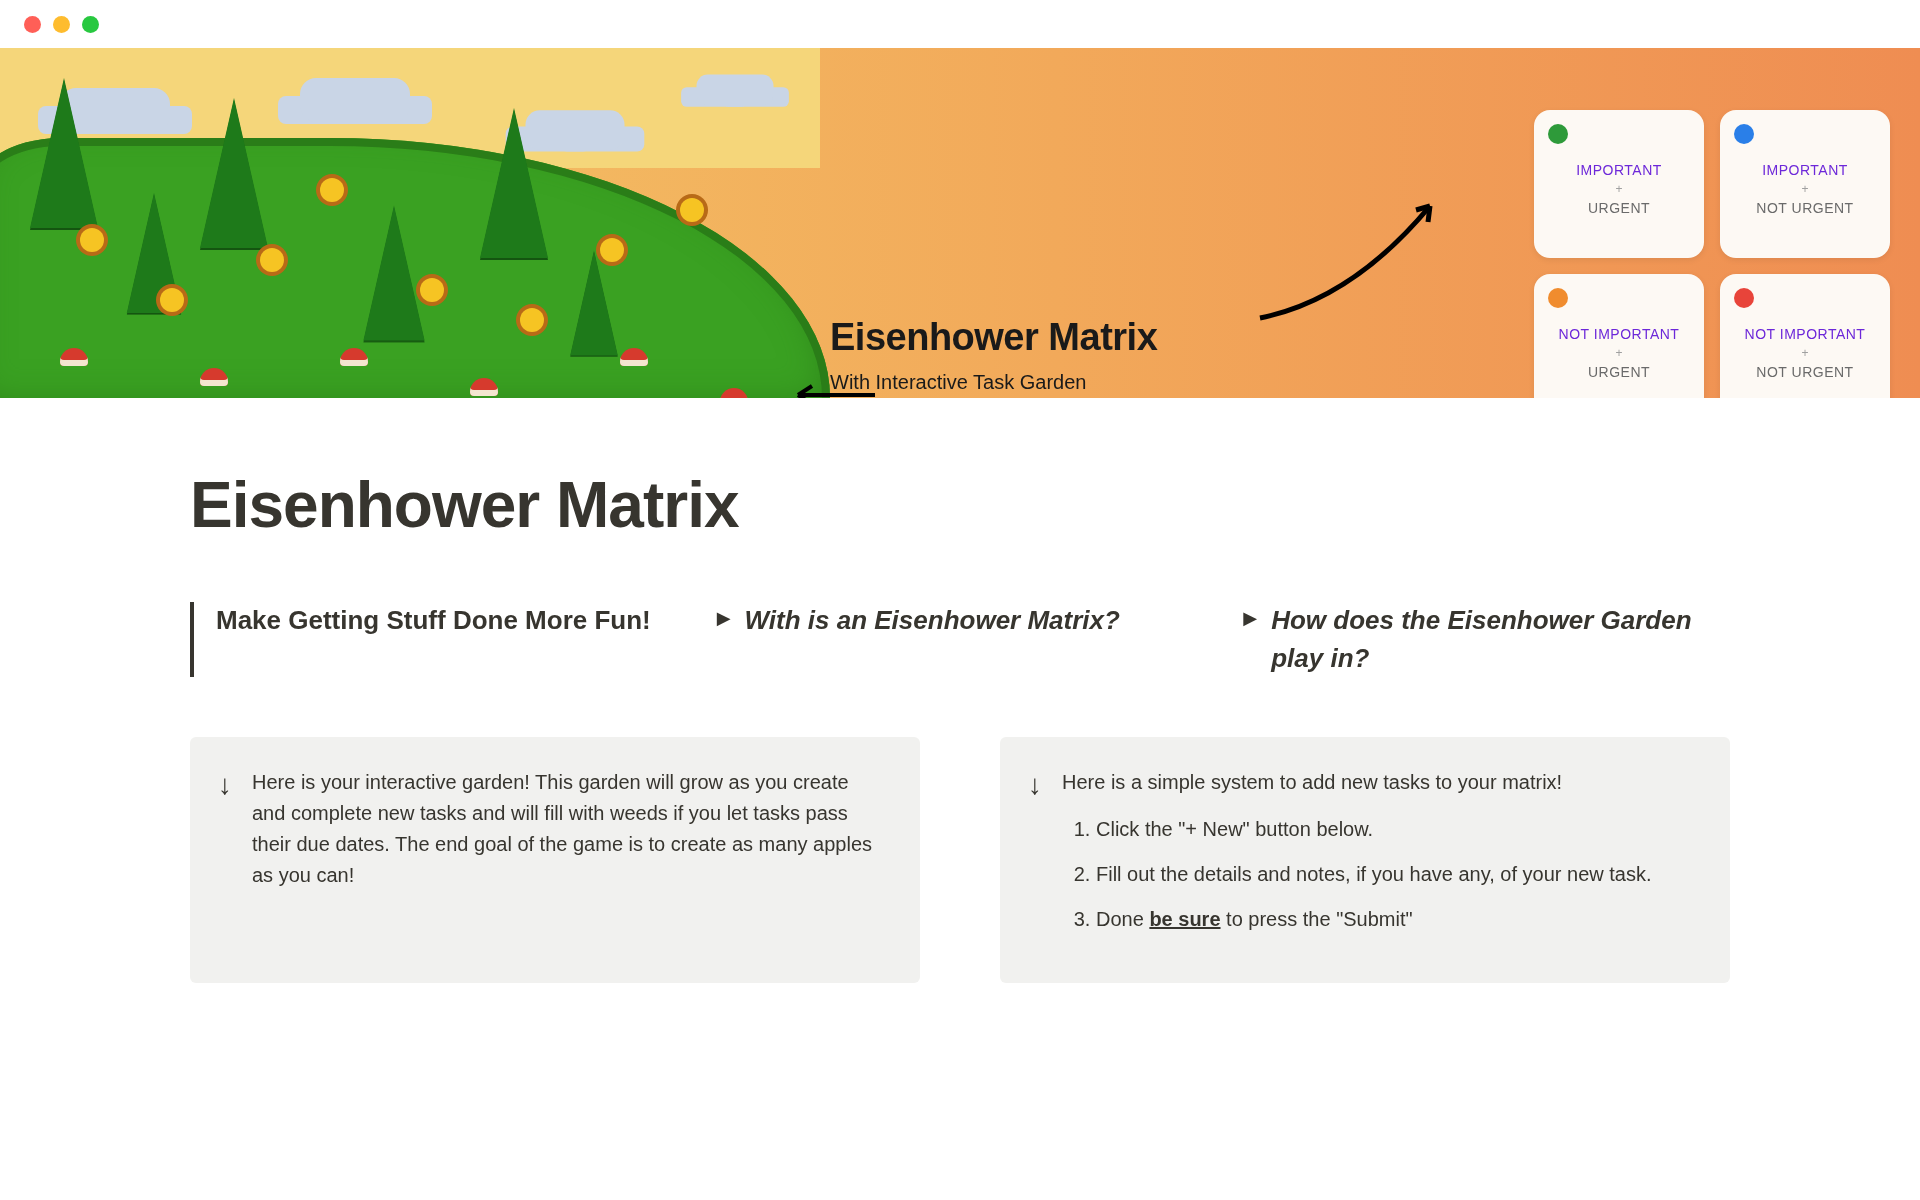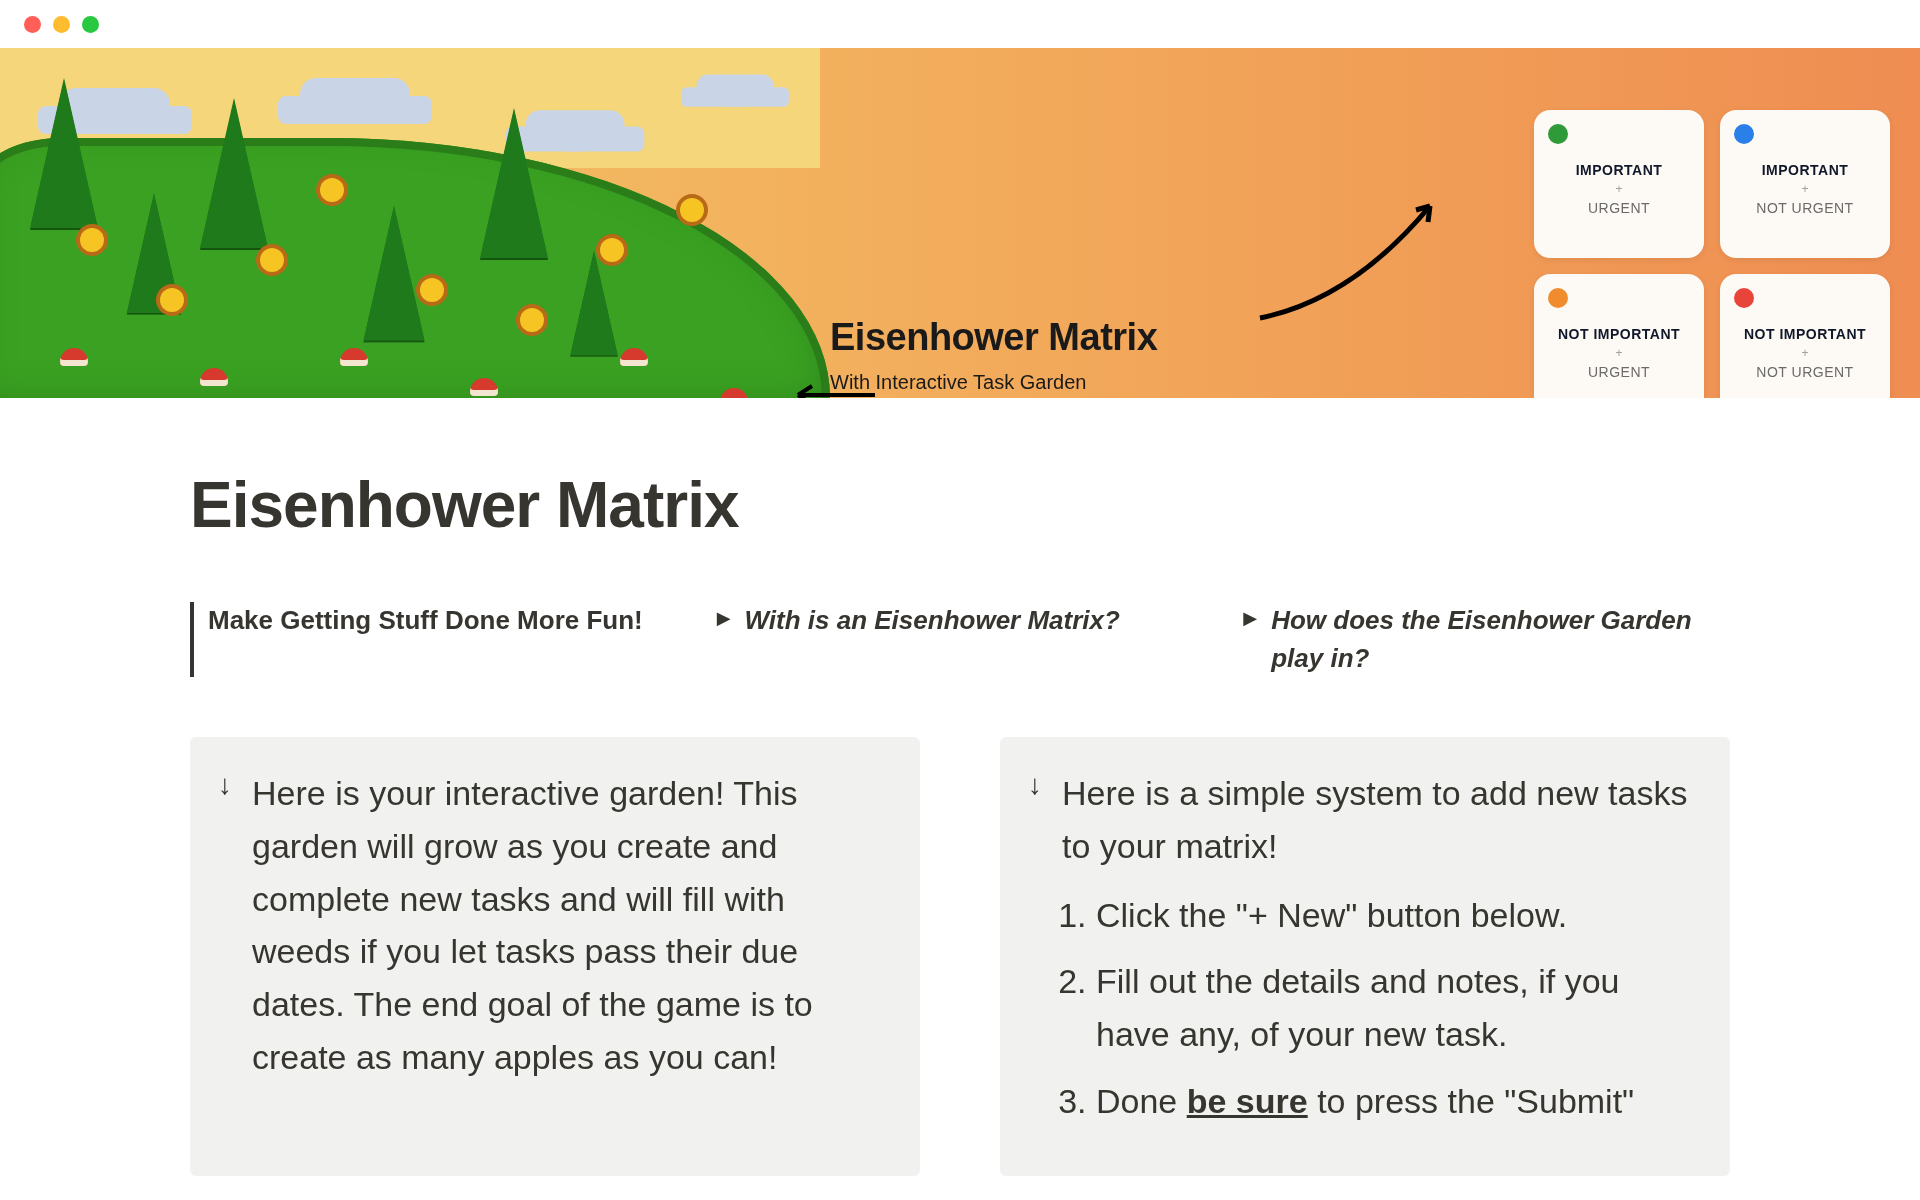--- a/index.html
+++ b/index.html
@@ -25,39 +25,39 @@
 .banner-title-block { position:absolute; left:830px; top:268px; }
 .banner-title { font-weight:800; font-size:38px; color:#1a1a1a; letter-spacing:-0.5px; }
 .banner-sub { font-size:20px; color:#1a1a1a; margin-top:12px; }
 
 .arrow-up { position:absolute; left:1250px; top:140px; width:200px; height:140px; }
 .arrow-left { position:absolute; left:790px; top:332px; width:90px; height:30px; }
 
 .quad-grid { position:absolute; right:30px; top:62px; display:grid; grid-template-columns:170px 170px; grid-template-rows:148px 148px; gap:16px; }
 .quad-card { background:#fdf9f4; border-radius:16px; padding:16px 14px 0 14px; text-align:center; position:relative; box-shadow: 0 2px 6px rgba(0,0,0,0.08);}
 .quad-dot { position:absolute; top:14px; left:14px; width:20px; height:20px; border-radius:50%; }
-.quad-line1 { font-size:14px; font-weight:700; color:#0f172a; letter-spacing:0.5px; margin-top:36px;}
+.quad-line1 { font-size:14px; font-weight:400; color:#6d28d9; letter-spacing:0.5px; margin-top:36px;}
 .quad-plus { font-size:12px; color:#a0a0a0; margin-top:4px;}
 .quad-line2 { font-size:14px; font-weight:400; color:#6a6a6a; letter-spacing:0.5px; margin-top:4px;}
 
 
 .page { padding: 70px 190px 0 190px; }
 .page-title { font-size: 64px; font-weight:800; letter-spacing:-1px; margin-bottom: 60px; }
 
 .three-col { display:grid; grid-template-columns: 1fr 1fr 1fr; gap: 40px; margin-bottom: 60px; }
-.col1 { border-left: 4px solid #37352f; padding-left: 14px; }
+.col1 { border-left: 4px solid #37352f; padding-left: 22px; }
 .col1-text { font-size:26px; font-weight:700; line-height:1.45; }
 .toggle-row { display:flex; gap:14px; align-items:flex-start; }
 .toggle-arrow { font-size:18px; margin-top:5px; color:#37352f; cursor:pointer; user-select:none;}
 .toggle-text { font-size:26px; font-weight:700; font-style:italic; line-height:1.45; }
 
 .two-col { display:grid; grid-template-columns: 1fr 1fr; gap: 80px; }
 .callout { background:#f1f1ef; border-radius:6px; padding:30px 36px 34px 28px; display:flex; gap:20px; }
 .callout-icon { font-size:28px; color:#37352f; flex-shrink:0; line-height:1.3;}
-.callout-body { font-size:34px; line-height:1.55; color:#37352f; }
+.callout-body { font-size:20px; line-height:1.55; color:#37352f; }
 .callout-body ol { margin-top:16px; padding-left:34px; }
 .callout-body li { margin-bottom:14px; }
 .bold { font-weight:700;text-decoration:underline; }
 </style>
 </head>
 <body>
 
 <div class="window-chrome">
   <div class="dot red"></div>
   <div class="dot yellow"></div>

